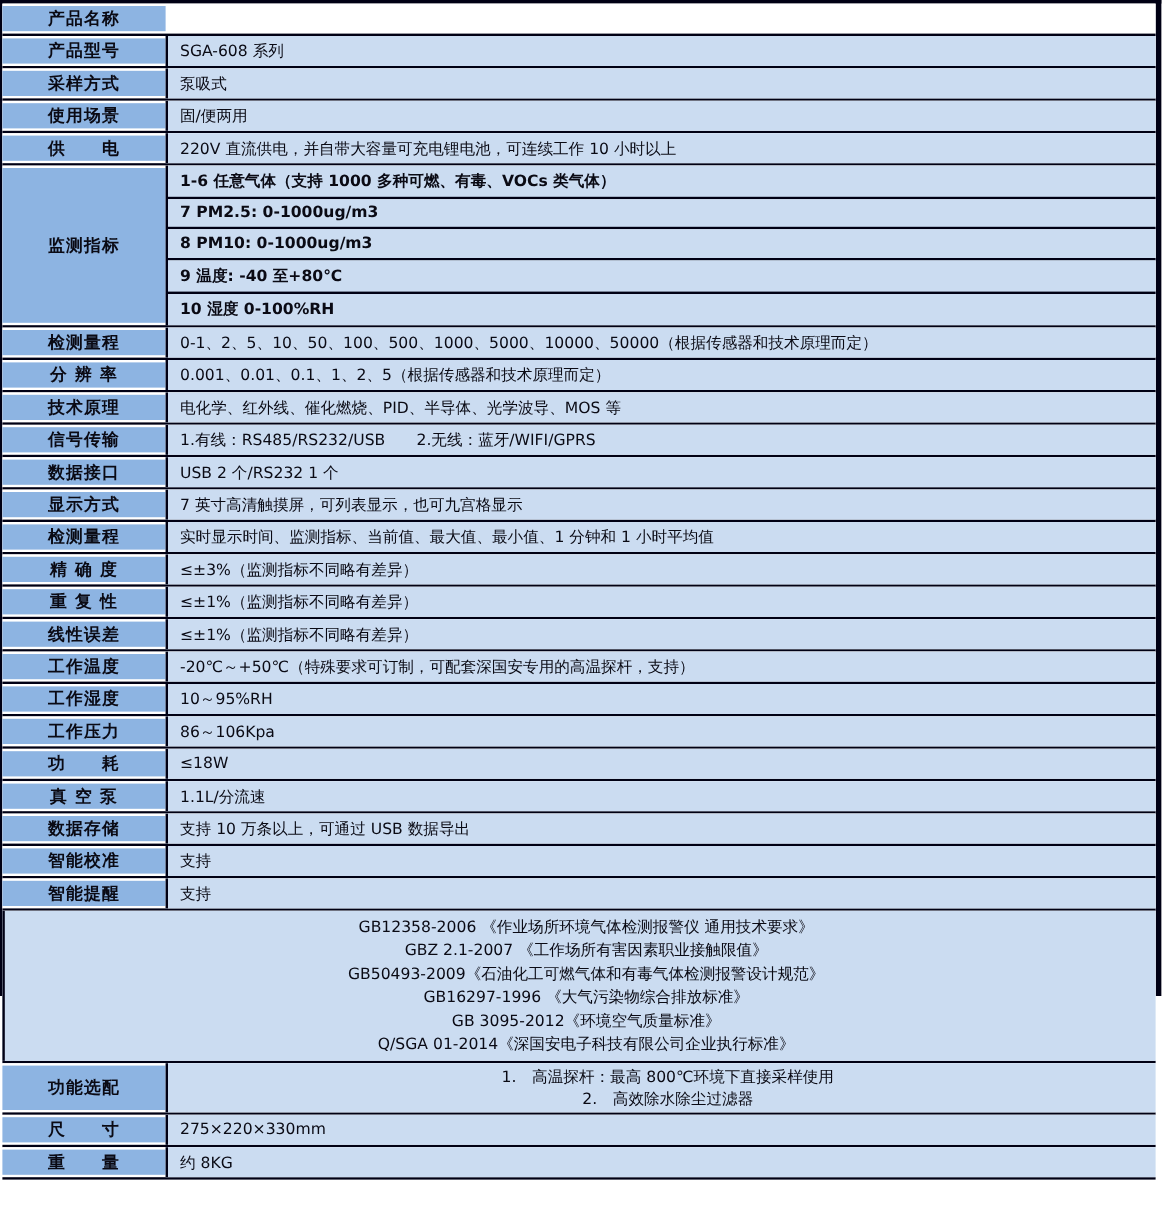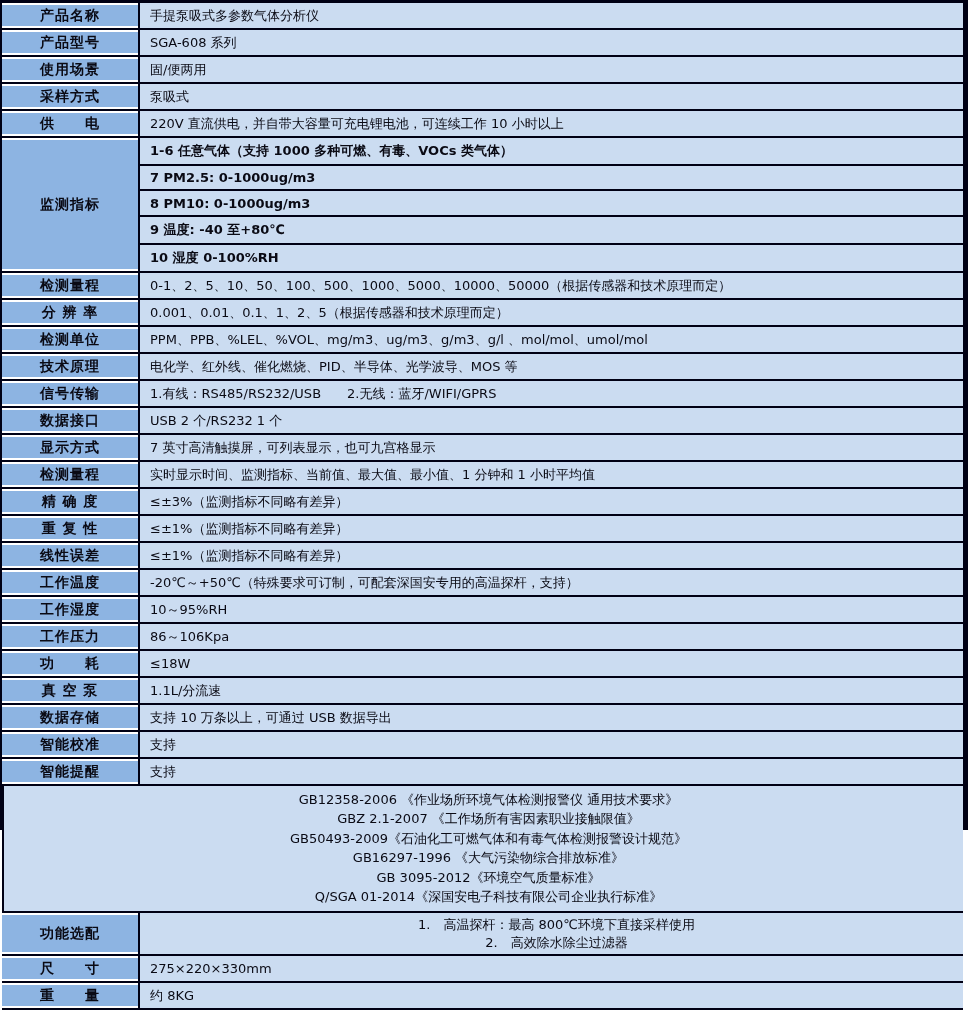--- a/index.html
+++ b/index.html
@@ -79,36 +79,35 @@
     text-align:center;
   }
 </style>
 </head>
 <body>
 
 <div class="spec-table">
 
   <div class="row">
     <div class="label">产品名称</div>
-    <div class="value">手提泵吸式多参数气体分析仪</div>
   </div>
 
   <div class="row">
     <div class="label">产品型号</div>
     <div class="value">SGA-608 系列</div>
   </div>
 
   <div class="row">
+    <div class="label">采样方式</div>
+    <div class="value">泵吸式</div>
+  </div>
+
+  <div class="row">
     <div class="label">使用场景</div>
     <div class="value">固/便两用</div>
-  </div>
-
-  <div class="row">
-    <div class="label">采样方式</div>
-    <div class="value">泵吸式</div>
   </div>
 
   <div class="row">
     <div class="label">供　　电</div>
     <div class="value">220V 直流供电，并自带大容量可充电锂电池，可连续工作 10 小时以上</div>
   </div>
 
   <div class="row h-monitor">
     <div class="label">监测指标</div>
     <div class="value-group">
@@ -123,24 +122,20 @@
   <div class="row">
     <div class="label">检测量程</div>
     <div class="value">0-1、2、5、10、50、100、500、1000、5000、10000、50000（根据传感器和技术原理而定）</div>
   </div>
 
   <div class="row">
     <div class="label">分 辨 率</div>
     <div class="value">0.001、0.01、0.1、1、2、5（根据传感器和技术原理而定）</div>
   </div>
 
-  <div class="row">
-    <div class="label">检测单位</div>
-    <div class="value">PPM、PPB、%LEL、%VOL、mg/m3、ug/m3、g/m3、g/l 、mol/mol、umol/mol</div>
-  </div>
 
   <div class="row">
     <div class="label">技术原理</div>
     <div class="value">电化学、红外线、催化燃烧、PID、半导体、光学波导、MOS 等</div>
   </div>
 
   <div class="row">
     <div class="label">信号传输</div>
     <div class="value">1.有线：RS485/RS232/USB　　2.无线：蓝牙/WIFI/GPRS</div>
   </div>

